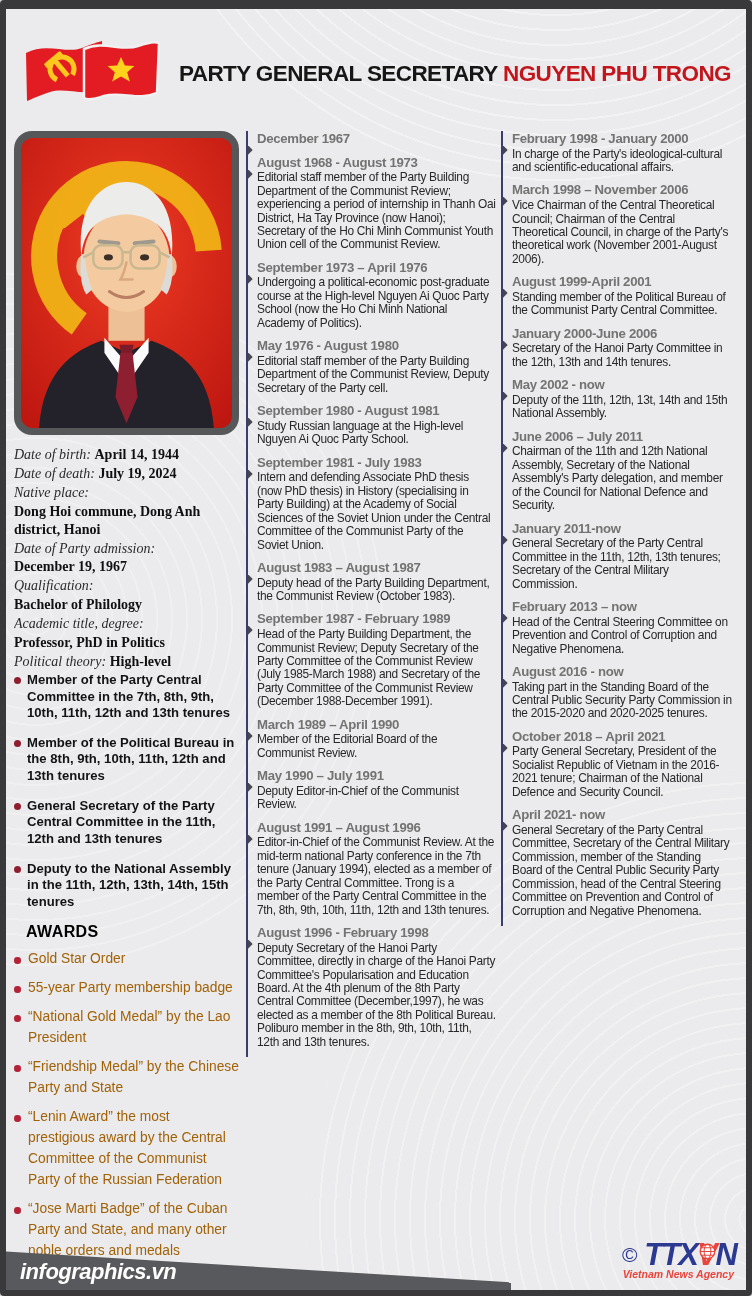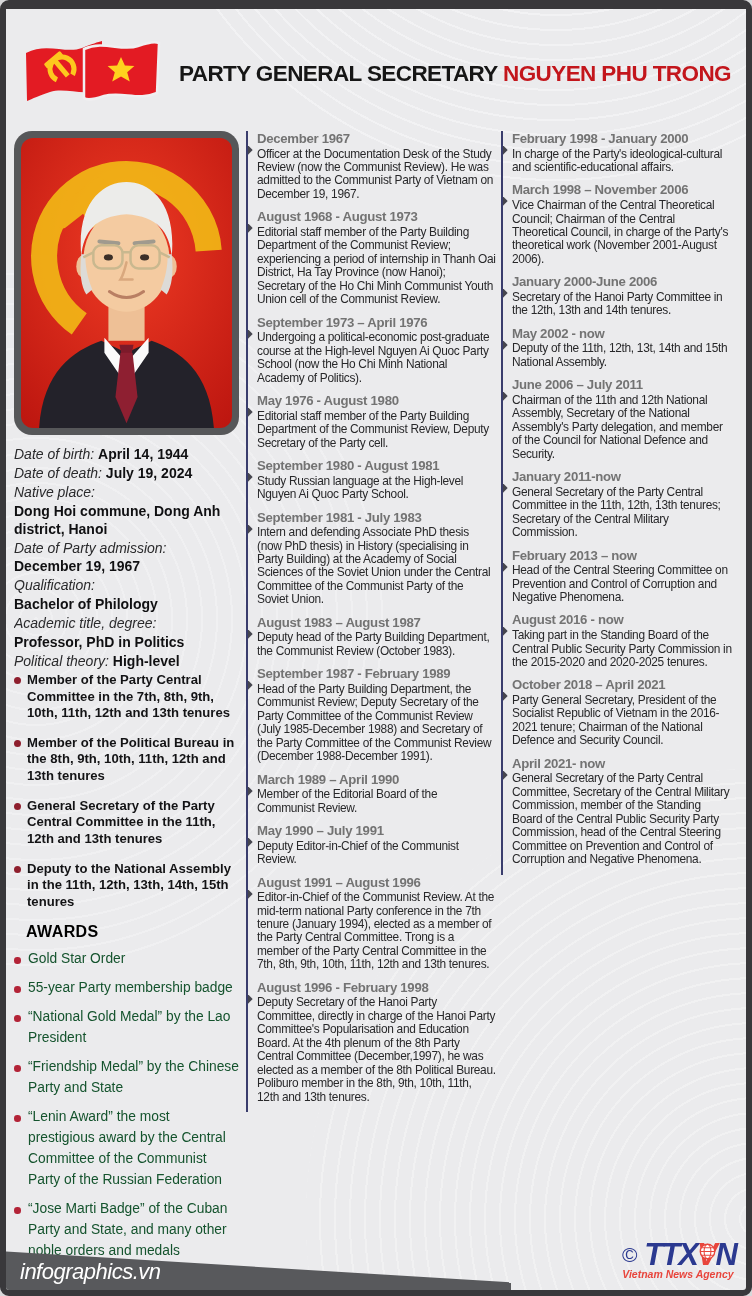--- a/index.html
+++ b/index.html
@@ -1,21 +1,21 @@
 <!DOCTYPE html>
 <html><head>
 <meta charset="utf-8">
 <style>
   * { margin:0; padding:0; box-sizing:border-box; }
   html,body { background:#d8d8da; }
   body { font-family:"Liberation Sans", sans-serif; }
   .page{
     position:relative; width:752px; height:1296px; margin:0 auto;
     background:#ebebed;
-    border:6px solid #39383b; border-top-width:9px; border-radius:9px;
+    border:6px solid #39383b; border-top-width:9px; border-radius:4px;
     overflow:hidden;
   }
   
   .ring{ position:absolute; border-radius:50%; pointer-events:none; opacity:.5;
     background:repeating-radial-gradient(circle, rgba(255,255,255,.75) 0 2px, rgba(235,235,237,0) 2px 15px); }
   .ring.r1{ width:860px; height:860px; left:120px; top:-680px; }
   .ring.r2{ width:700px; height:700px; left:-320px; top:260px; opacity:.35;}
   .ring.r3{ width:900px; height:900px; left:300px; top:760px; opacity:.4;}
 
   
@@ -24,66 +24,66 @@
   .title{ position:absolute; left:162px; right:4px; top:52px; text-align:center;
           white-space:nowrap; font-weight:700; font-size:22.5px; letter-spacing:-.6px; }
   .title .t-black{ color:#161616; }
   .title .t-red{ color:#c3161c; }
 
   
   .left-col{ position:absolute; left:8px; top:122px; width:225px; height:1130px; overflow:hidden; }
   .photo-frame{ width:225px; height:304px; background:#565759; border-radius:18px; padding:7px; }
   .photo-frame svg{ display:block; width:100%; height:100%; border-radius:12px; }
 
-  .bio{ margin-top:11px; font-size:14px; line-height:1.28; color:#1d1d1f; }
+  .bio{ margin-top:11px; font-size:14px; line-height:1.28; color:#1d1d1f;font-family:Liberation Serif, serif; }
   .bio-line{ margin-bottom:1px; }
   .bio .it{ font-style:italic; color:#2a2a2c; }
   .bio .bd{ font-weight:700; color:#101012; }
 
   .positions{ list-style:none; }
   .pos-item{ position:relative; padding-left:13px; font-weight:700; font-size:13.1px;
              line-height:1.27; color:#131315; margin-bottom:13px; }
   .pos-item .bullet{ position:absolute; left:0; top:5px; width:7px; height:7px;
              border-radius:50%; background:#8e1e2d; }
 
   .awards{ margin-top:10px; }
   .awards-title{ color:#000000; font-weight:700; font-size:16px; letter-spacing:.4px;
              margin:0 0 8px 12px; }
   .award-item{ position:relative; padding-left:14px; font-size:13.8px; line-height:1.52;
-             color:#14532d; margin-bottom:8px; }
+             color:#a16207; margin-bottom:8px; }
   .award-item .bullet{ position:absolute; left:0; top:8px; width:6.5px; height:6.5px;
              border-radius:50%; background:#b32337; }
 
   
   .t-col{ position:absolute; top:122px; border-left:2px solid #3a3d6d; padding-left:9px;
           max-height:1164px; overflow:hidden; }
   .col-mid{ left:240px; width:250px; }
   .col-right{ left:495px; width:231px; }
   .t-entry{ position:relative; margin-bottom:8px; }
   .t-period{ color:#737373; font-weight:700; font-size:13.2px; letter-spacing:-.3px;
              line-height:1.18; margin-bottom:1px; }
   .t-desc{ color:#28282a; font-size:11.9px; letter-spacing:-.3px; line-height:1.13; }
   .diamond{ position:absolute; left:-14px; top:15px; width:8px; height:8px;
             background:#46464e; transform:rotate(45deg); }
 
   
   .banner{ position:absolute; left:0; bottom:0; width:505px; height:48px; background:#58595c;
            clip-path:polygon(0 20%, 100% 84%, 100% 100%, 0 100%); z-index:5; }
   .banner-label{ position:absolute; left:14px; bottom:5px; color:#ffffff; font-style:italic;
-           font-weight:400; font-size:22px; letter-spacing:-.5px; z-index:6;margin-top:16px; }
+           font-weight:700; font-size:22px; letter-spacing:-.5px; z-index:6;margin-top:16px; }
   .ttxvn{ position:absolute; right:10px; bottom:10px; z-index:6; text-align:right; }
   .ttxvn-row{ display:flex; align-items:center; justify-content:flex-end; gap:7px; }
   .copyright{ color:#2b3990; font-size:21px; font-weight:400; }
   .acr{ font-weight:700; font-style:italic; font-size:31px; letter-spacing:-2px; line-height:1; }
   .acr .blue{ color:#2b3990; }
   .acr .red{ color:#e8453c; }
   .vwrap{ position:relative; display:inline-block; }
   .globe{ position:absolute; left:2px; top:4px; width:17px; height:17px; }
   .agency{ color:#e8453c; font-size:10.5px; font-style:italic; font-weight:700;
-           margin-top:-2px; padding-right:2px;text-align:center; }
+           margin-top:-2px; padding-right:2px; }
 </style>
 </head>
 <body>
 
 <div class="page">
   <div class="ring r1"></div>
   <div class="ring r2"></div>
   <div class="ring r3"></div>
 
   <div class="header">
@@ -192,21 +192,20 @@
           <div class="award-item"><span class="bullet"></span><span>“Lenin Award” the most prestigious award by the Central Committee of the Communist Party of the Russian Federation</span></div>
           <div class="award-item"><span class="bullet"></span><span>“Jose Marti Badge” of the Cuban Party and State, and many other noble orders and medals</span></div>
         </div>
     </div>
   </div>
 
   <section class="t-col col-mid">
       <div class="t-entry">
         <span class="diamond"></span>
         <div class="t-period">December 1967</div>
-        <div class="t-desc">Officer at the Documentation Desk of the Study Review (now the Communist Review). He was admitted to the Communist Party of Vietnam on December 19, 1967.</div>
       </div>
       <div class="t-entry">
         <span class="diamond"></span>
         <div class="t-period">August 1968 - August 1973</div>
         <div class="t-desc">Editorial staff member of the Party Building Department of the Communist Review; experiencing a period of internship in Thanh Oai District, Ha Tay Province (now Hanoi); Secretary of the Ho Chi Minh Communist Youth Union cell of the Communist Review.</div>
       </div>
       <div class="t-entry">
         <span class="diamond"></span>
         <div class="t-period">September 1973 – April 1976</div>
         <div class="t-desc">Undergoing a political-economic post-graduate course at the High-level Nguyen Ai Quoc Party School (now the Ho Chi Minh National Academy of Politics).</div>
@@ -227,21 +226,21 @@
         <div class="t-desc">Intern and defending Associate PhD thesis (now PhD thesis) in History (specialising in Party Building) at the Academy of Social Sciences of the Soviet Union under the Central Committee of the Communist Party of the Soviet Union.</div>
       </div>
       <div class="t-entry">
         <span class="diamond"></span>
         <div class="t-period">August 1983 – August 1987</div>
         <div class="t-desc">Deputy head of the Party Building Department, the Communist Review (October 1983).</div>
       </div>
       <div class="t-entry">
         <span class="diamond"></span>
         <div class="t-period">September 1987 - February 1989</div>
-        <div class="t-desc">Head of the Party Building Department, the Communist Review; Deputy Secretary of the Party Committee of the Communist Review (July 1985-December 1988) and Secretary of the Party Committee of the Communist Review (December 1988-December 1991).</div>
+        <div class="t-desc">Head of the Party Building Department, the Communist Review; Deputy Secretary of the Party Committee of the Communist Review (July 1985-March 1988) and Secretary of the Party Committee of the Communist Review (December 1988-December 1991).</div>
       </div>
       <div class="t-entry">
         <span class="diamond"></span>
         <div class="t-period">March 1989 – April 1990</div>
         <div class="t-desc">Member of the Editorial Board of the Communist Review.</div>
       </div>
       <div class="t-entry">
         <span class="diamond"></span>
         <div class="t-period">May 1990 – July 1991</div>
         <div class="t-desc">Deputy Editor-in-Chief of the Communist Review.</div>
@@ -260,20 +259,25 @@
   <section class="t-col col-right">
       <div class="t-entry">
         <span class="diamond"></span>
         <div class="t-period">February 1998 - January 2000</div>
         <div class="t-desc">In charge of the Party's ideological-cultural and scientific-educational affairs.</div>
       </div>
       <div class="t-entry">
         <span class="diamond"></span>
         <div class="t-period">March 1998 – November 2006</div>
         <div class="t-desc">Vice Chairman of the Central Theoretical Council; Chairman of the Central Theoretical Council, in charge of the Party's theoretical work (November 2001-August 2006).</div>
+      </div>
+      <div class="t-entry">
+        <span class="diamond"></span>
+        <div class="t-period">August 1999-April 2001</div>
+        <div class="t-desc">Standing member of the Political Bureau of the Communist Party Central Committee.</div>
       </div>
       <div class="t-entry">
         <span class="diamond"></span>
         <div class="t-period">January 2000-June 2006</div>
         <div class="t-desc">Secretary of the Hanoi Party Committee in the 12th, 13th and 14th tenures.</div>
       </div>
       <div class="t-entry">
         <span class="diamond"></span>
         <div class="t-period">May 2002 - now</div>
         <div class="t-desc">Deputy of the 11th, 12th, 13t, 14th and 15th National Assembly.</div>

